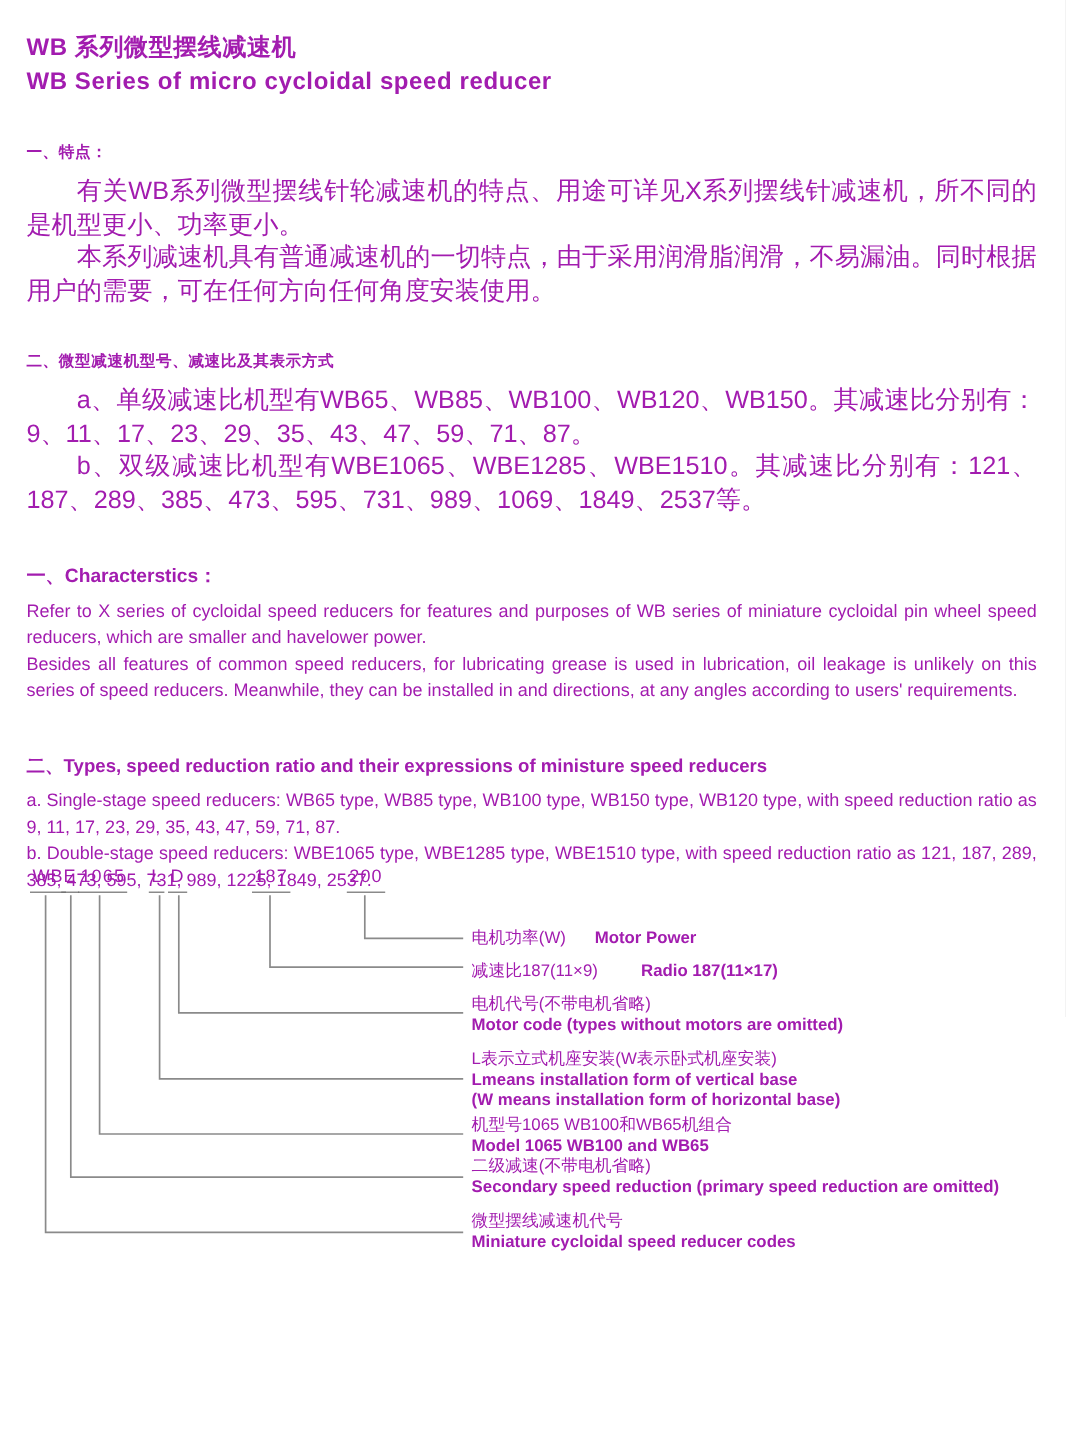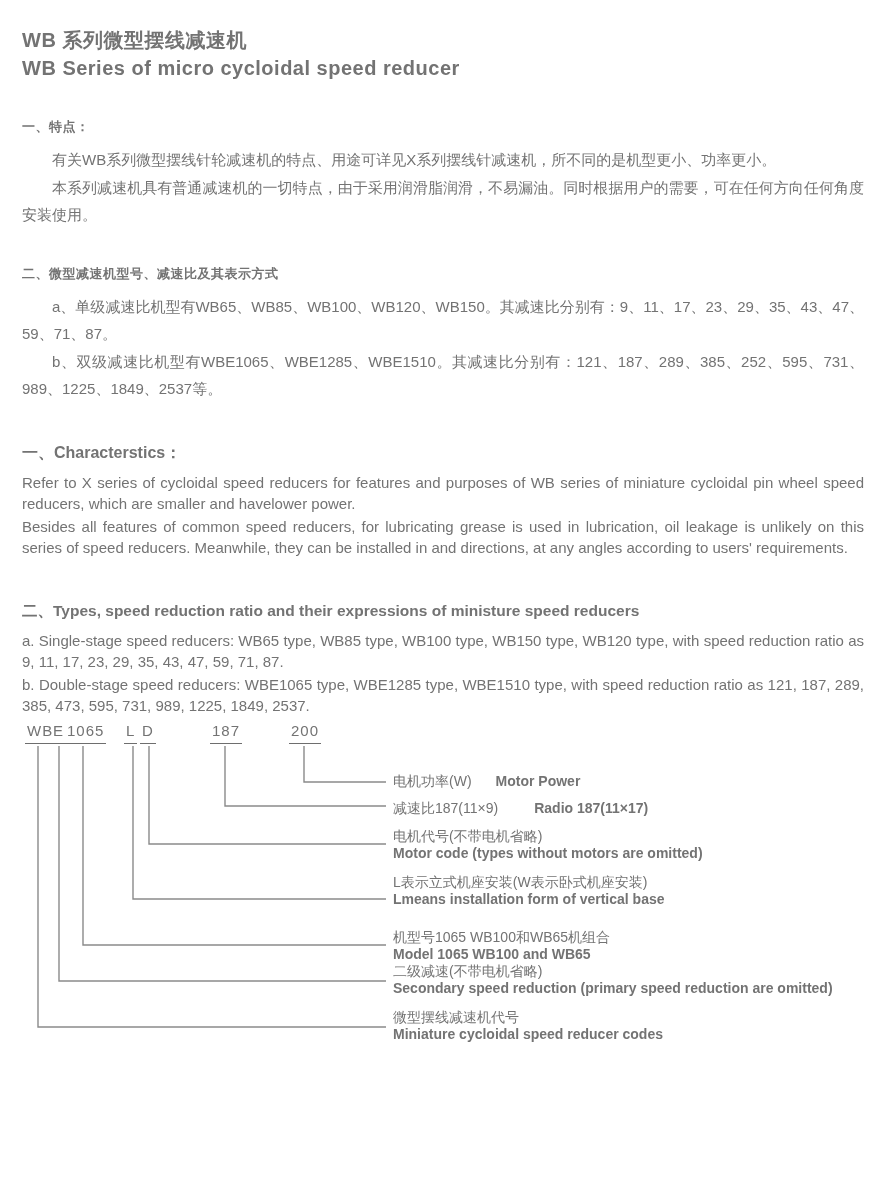--- a/index.html
+++ b/index.html
@@ -1,30 +1,30 @@
 <!DOCTYPE html>
 <html style="--line-color: #8a8a8a;"><head>
 <meta charset="utf-8">
 <style>
   html,body{margin:0;padding:0;background:#e8e8e8;}
   .page{
     position:relative;
     width:888px;height:1191px;
     background:#ffffff;
     font-family:"Liberation Sans", sans-serif;
-    color:#737373;
+    color:#a21caf;
     overflow:hidden;
     margin:0 auto;
   }
   .content{padding:26px 24px 0 22px;}
   .title{font-size:20px;font-weight:bold;line-height:28px;margin:0;letter-spacing:.5px;}
   .h-cn{font-size:13px;font-weight:bold;margin:36px 0 10px 0;letter-spacing:.5px;}
   .h-en{font-size:16px;font-weight:bold;margin:40px 0 8px 0;}
   .h-en2{font-size:15.5px;font-weight:bold;margin:42px 0 8px 0;}
-  p.cnbody{font-size:15px;line-height:27.5px;margin:0;text-indent:2em;text-align:justify;}
+  p.cnbody{font-size:21px;line-height:27.5px;margin:0;text-indent:2em;text-align:justify;}
   p.enbody{font-size:15px;line-height:21.5px;margin:0 0 1px 0;text-align:justify;}
   
   .diagram{position:absolute;left:0;top:0;width:783px;height:1191px;pointer-events:none;}
   .codeseg{
     position:absolute;top:722px;
     font-size:15px;letter-spacing:1px;
     padding:0 2px 4px 2px;
     border-bottom:1.6px solid #6e6e6e;
     white-space:nowrap;
   }
@@ -47,21 +47,21 @@
 
     <div>
       <h2 class="h-cn">一、特点：</h2>
       <p class="cnbody">有关WB系列微型摆线针轮减速机的特点、用途可详见X系列摆线针减速机，所不同的是机型更小、功率更小。</p>
       <p class="cnbody">本系列减速机具有普通减速机的一切特点，由于采用润滑脂润滑，不易漏油。同时根据用户的需要，可在任何方向任何角度安装使用。</p>
     </div>
 
     <div>
       <h2 class="h-cn">二、微型减速机型号、减速比及其表示方式</h2>
       <p class="cnbody">a、单级减速比机型有WB65、WB85、WB100、WB120、WB150。其减速比分别有：9、11、17、23、29、35、43、47、59、71、87。</p>
-      <p class="cnbody">b、双级减速比机型有WBE1065、WBE1285、WBE1510。其减速比分别有：121、187、289、385、252、595、731、989、1225、1849、2537等。</p>
+      <p class="cnbody">b、双级减速比机型有WBE1065、WBE1285、WBE1510。其减速比分别有：121、187、289、385、473、595、731、989、1069、1849、2537等。</p>
     </div>
 
     <div>
       <h2 class="h-en">一、Characterstics：</h2>
       <p class="enbody">Refer to X series of cycloidal speed reducers for features and purposes of WB series of miniature cycloidal pin wheel speed reducers, which are smaller and havelower power.</p>
       <p class="enbody">Besides all features of common speed reducers, for lubricating grease is used in lubrication, oil leakage is unlikely on this series of speed reducers. Meanwhile, they can be installed in and directions, at any angles according to users' requirements.</p>
     </div>
 
     <div>
       <h2 class="h-en2">二、Types, speed reduction ratio and their expressions of ministure speed reducers</h2>
@@ -99,20 +99,21 @@
     </div>
 
     <div class="dlabel" style="top:828px">
       <div class="cn">电机代号(不带电机省略)</div>
       <div class="en">Motor code (types without motors are omitted)</div>
     </div>
 
     <div class="dlabel" style="top:874px">
       <div class="cn">L表示立式机座安装(W表示卧式机座安装)</div>
       <div class="en">Lmeans installation form of vertical base</div>
+      <div class="en">(W means installation form of horizontal base)</div>
     </div>
 
     <div class="dlabel" style="top:929px">
       <div class="cn">机型号1065  WB100和WB65机组合</div>
       <div class="en">Model 1065  WB100 and WB65</div>
     </div>
 
     <div class="dlabel" style="top:963px">
       <div class="cn">二级减速(不带电机省略)</div>
       <div class="en">Secondary speed reduction (primary speed reduction are omitted)</div>

